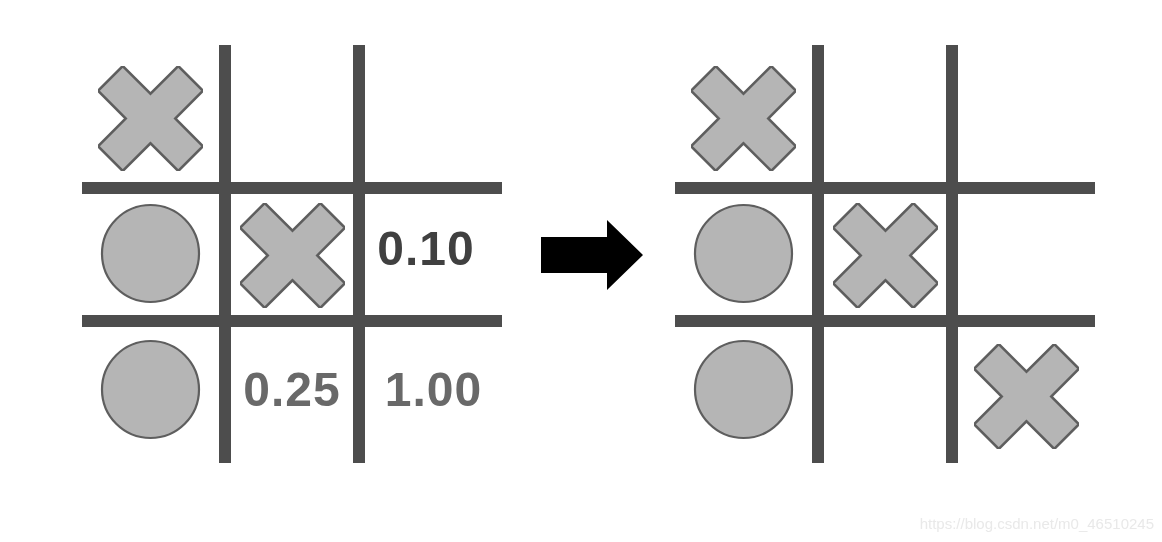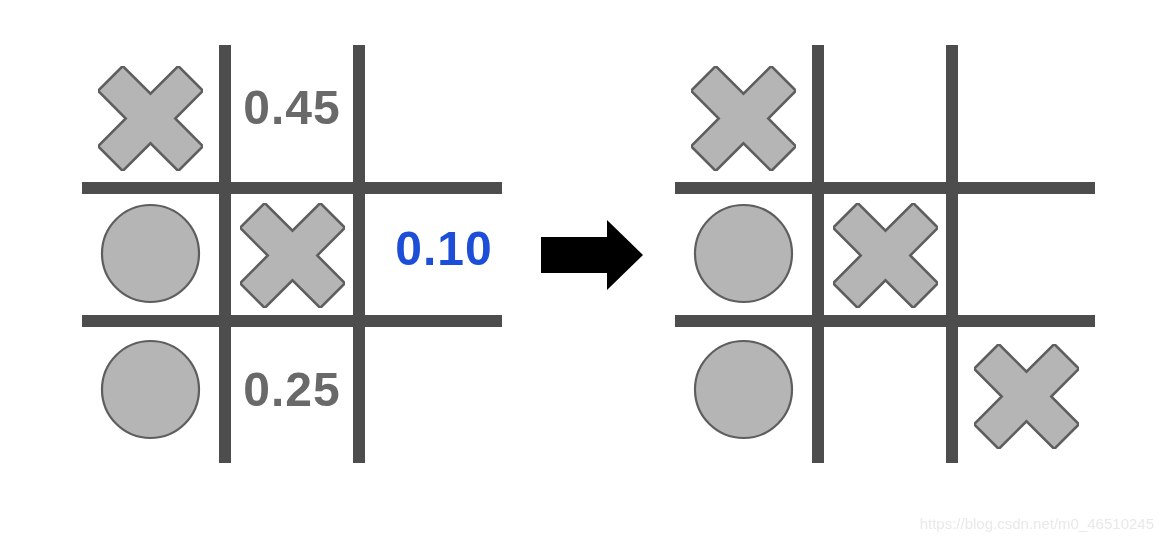--- a/index.html
+++ b/index.html
@@ -40,32 +40,32 @@
 
 <div id="canvas" style="background: rgb(255, 255, 255);">
   <div class="board">
       <div class="grid-line" style="left:219px;top:45px;width:12px;height:418px;background:#4d4d4d"></div>
       <div class="grid-line" style="left:353px;top:45px;width:12px;height:418px;background:#4d4d4d"></div>
       <div class="grid-line" style="left:82px;top:182px;width:420px;height:12px;background:#4d4d4d"></div>
       <div class="grid-line" style="left:82px;top:315px;width:420px;height:12px;background:#4d4d4d"></div>
       <svg class="piece" style="left:98px;top:66px" width="105" height="105" viewBox="0 0 105 105">
         <polygon points="52.5,77.25 24.75,105 0,80.25 27.75,52.5 0,24.75 24.75,0 52.5,27.75 80.25,0 105,24.75 77.25,52.5 105,80.25 80.25,105" fill="#b5b5b5" stroke="#5e5e5e" stroke-width="2.5" stroke-linejoin="miter"></polygon>
       </svg>
-      <div class="cell-value" style="left:217px;top:75.5px;color:#696969">0.45</div>
       <svg class="piece" style="left:100px;top:203px" width="101" height="101" viewBox="0 0 101 101">
         <circle cx="50.5" cy="50.5" r="48.5" fill="#b5b5b5" stroke="#5e5e5e" stroke-width="2.2"></circle>
       </svg>
       <svg class="piece" style="left:239.5px;top:203px" width="105" height="105" viewBox="0 0 105 105">
         <polygon points="52.5,77.25 24.75,105 0,80.25 27.75,52.5 0,24.75 24.75,0 52.5,27.75 80.25,0 105,24.75 77.25,52.5 105,80.25 80.25,105" fill="#b5b5b5" stroke="#5e5e5e" stroke-width="2.5" stroke-linejoin="miter"></polygon>
       </svg>
-      <div class="cell-value" style="left:369px;top:216.5px;color:#1d4ed8">0.10</div>
+      <div class="cell-value" style="left:351px;top:216.5px;color:#404040">0.10</div>
       <svg class="piece" style="left:100px;top:338.5px" width="101" height="101" viewBox="0 0 101 101">
         <circle cx="50.5" cy="50.5" r="48.5" fill="#b5b5b5" stroke="#5e5e5e" stroke-width="2.2"></circle>
       </svg>
       <div class="cell-value" style="left:217px;top:357px;color:#696969">0.25</div>
+      <div class="cell-value" style="left:358.5px;top:357px;color:#696969">1.00</div>
     </div>
   <div class="board">
       <div class="grid-line" style="left:812px;top:45px;width:12px;height:418px;background:#4d4d4d"></div>
       <div class="grid-line" style="left:946px;top:45px;width:12px;height:418px;background:#4d4d4d"></div>
       <div class="grid-line" style="left:675px;top:182px;width:420px;height:12px;background:#4d4d4d"></div>
       <div class="grid-line" style="left:675px;top:315px;width:420px;height:12px;background:#4d4d4d"></div>
       <svg class="piece" style="left:691px;top:66px" width="105" height="105" viewBox="0 0 105 105">
         <polygon points="52.5,77.25 24.75,105 0,80.25 27.75,52.5 0,24.75 24.75,0 52.5,27.75 80.25,0 105,24.75 77.25,52.5 105,80.25 80.25,105" fill="#b5b5b5" stroke="#5e5e5e" stroke-width="2.5" stroke-linejoin="miter"></polygon>
       </svg>
       <svg class="piece" style="left:693px;top:203px" width="101" height="101" viewBox="0 0 101 101">

